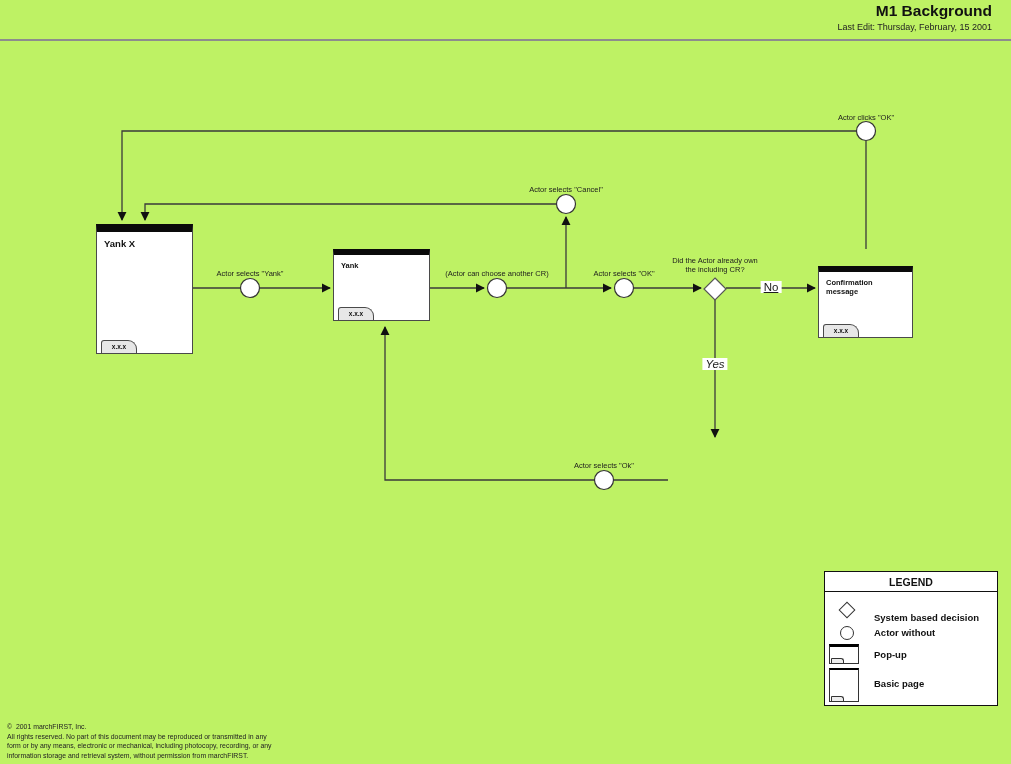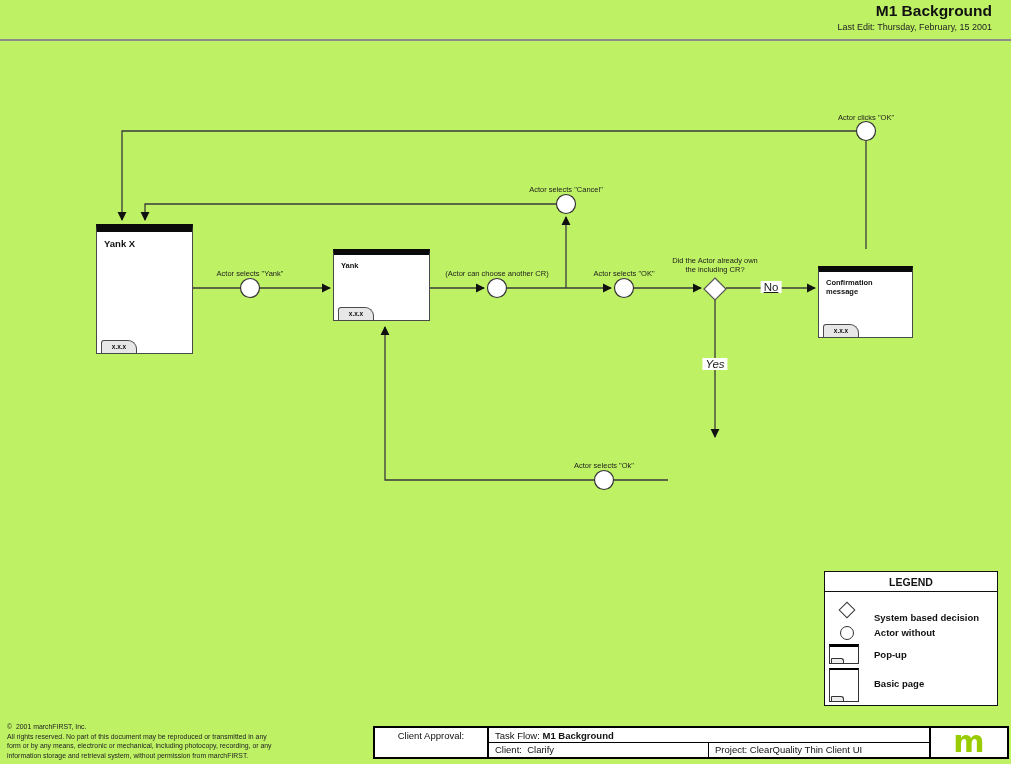--- a/index.html
+++ b/index.html
@@ -131,27 +131,20 @@
     <div class="lic-popup">
         <div class="lic-tab"></div>
       </div>
     <div class="litem-label" style="top:77px;">Pop-up</div>
     <div class="lic-basic">
         <div class="lic-tab"></div>
       </div>
     <div class="litem-label" style="top:106px;">Basic page</div>
   </div>
 
-  <div class="ftable">
-    <div class="fcell fc-approval">Client Approval:</div>
-    <div class="fcell fc-taskflow"><span>Task Flow: </span><span class="bold">M1 Background</span></div>
-    <div class="fcell fc-client">Client:  Clarify</div>
-    <div class="fcell fc-project">Project: ClearQuality Thin Client UI</div>
-    <div class="fcell fc-logo"><span class="m" id="logo-m" style="color: rgb(153, 204, 0);">m</span></div>
-  </div>
 
   <div class="copy">
     <div style="white-space:pre;">©  2001 marchFIRST, Inc.</div>
     <div>All rights reserved. No part of this document may be reproduced or transmitted in any</div>
     <div>form or by any means, electronic or mechanical, including photocopy, recording, or any</div>
     <div>information storage and retrieval system, without permission from marchFIRST.</div>
   </div>
 
 </div>
 

